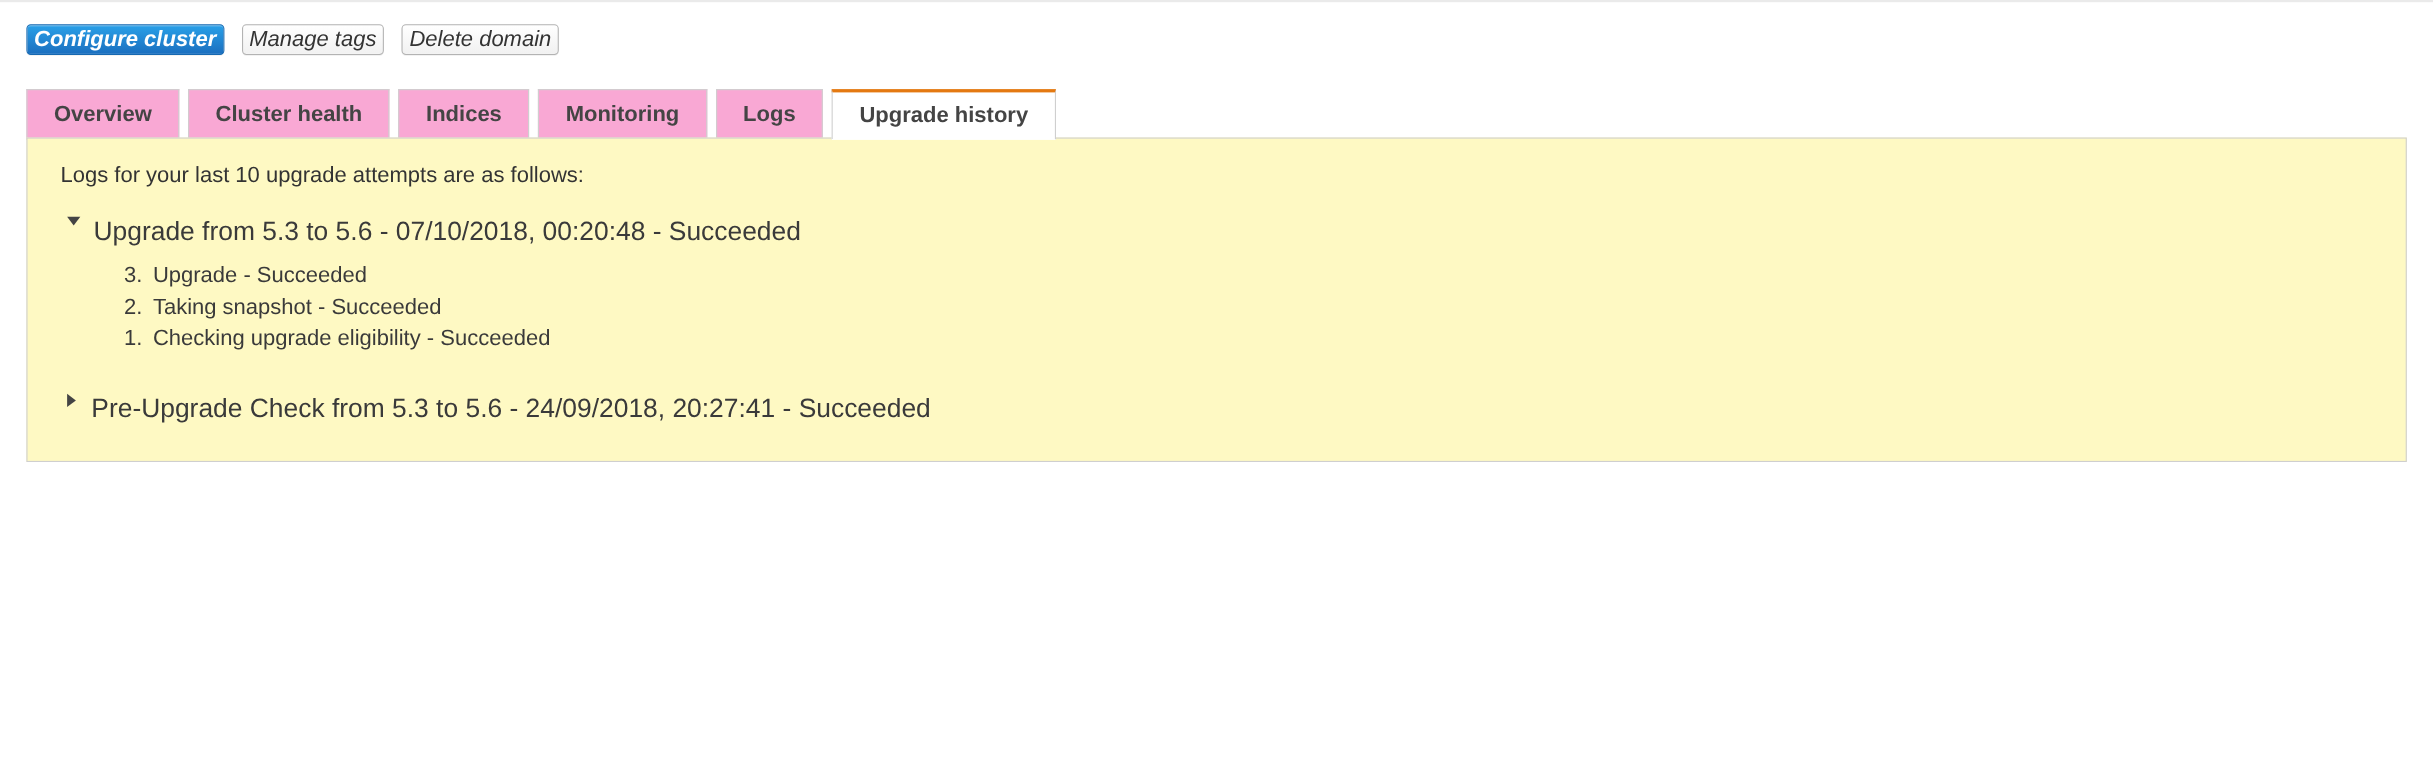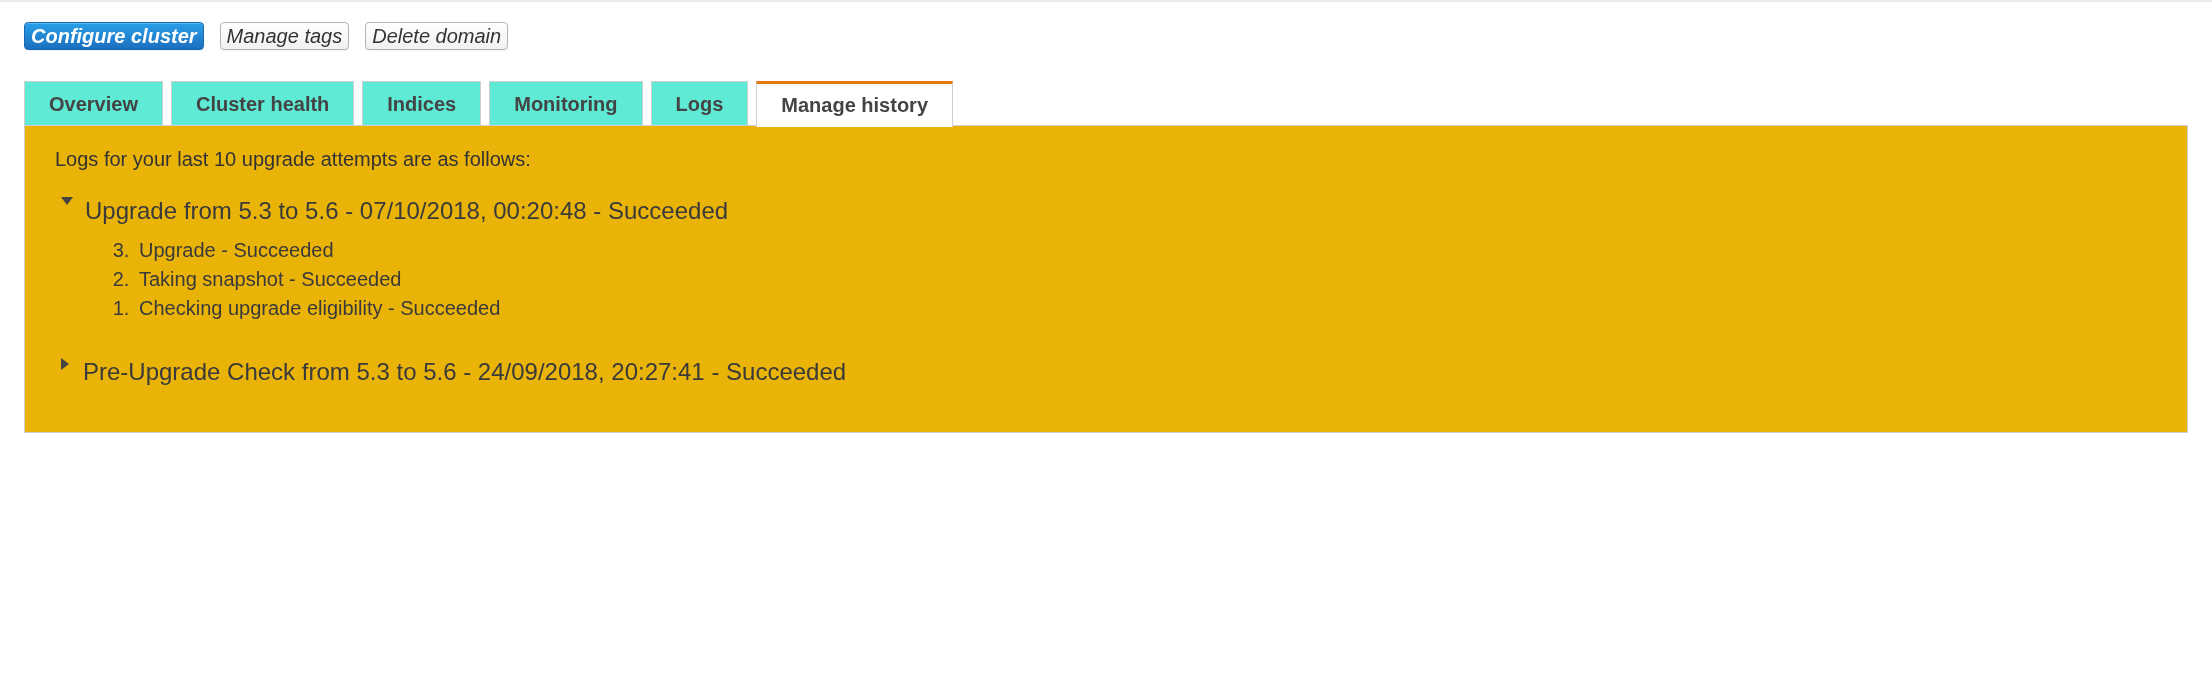--- a/index.html
+++ b/index.html
@@ -52,40 +52,40 @@
       display: flex;
       gap: 8px;
     }
     .tab {
       display: inline-flex;
       align-items: center;
       height: 46px;
       padding: 0 24px;
       border: 1px solid #cfcfcf;
       border-bottom: none;
-      background: #5eead4;
+      background: #f9a8d4;
       color: #444;
       font-size: 20px;
       font-weight: 700;
       cursor: pointer;
       position: relative;
       user-select: none;
       top: 1px;
     }
     .tab.active {
       background: #ffffff;
       border-top: 3px solid #e47911;
       border-bottom: 1px solid #ffffff;
       z-index: 2;
     }
     .tab-content {
       border: 1px solid #cfcfcf;
-      padding: 22px 30px 36px 30px;
+      padding: 22px 30px 23px 30px;
       margin-top: -1px;
-      background: #eab308;
+      background: #fef9c3;
       position: relative;
     }
     .intro {
       font-size: 20px;
       color: #333;
       margin-bottom: 26px;
     }
     .entry {
       display: flex;
       gap: 12px;
@@ -139,21 +139,21 @@
   <div class="btn">Delete domain</div>
 </div>
 
 <div class="tabs-wrap">
   <div class="tabs">
     <div class="tab">Overview</div>
     <div class="tab">Cluster health</div>
     <div class="tab">Indices</div>
     <div class="tab">Monitoring</div>
     <div class="tab">Logs</div>
-    <div class="tab active">Manage history</div>
+    <div class="tab active">Upgrade history</div>
   </div>
 
   <div class="tab-content">
     <div class="intro">Logs for your last 10 upgrade attempts are as follows:</div>
 
     <div class="entry">
       <span class="caret caret-down"></span>
       <span class="entry-title">Upgrade from 5.3 to 5.6 - 07/10/2018, 00:20:48 - Succeeded</span>
     </div>
 

